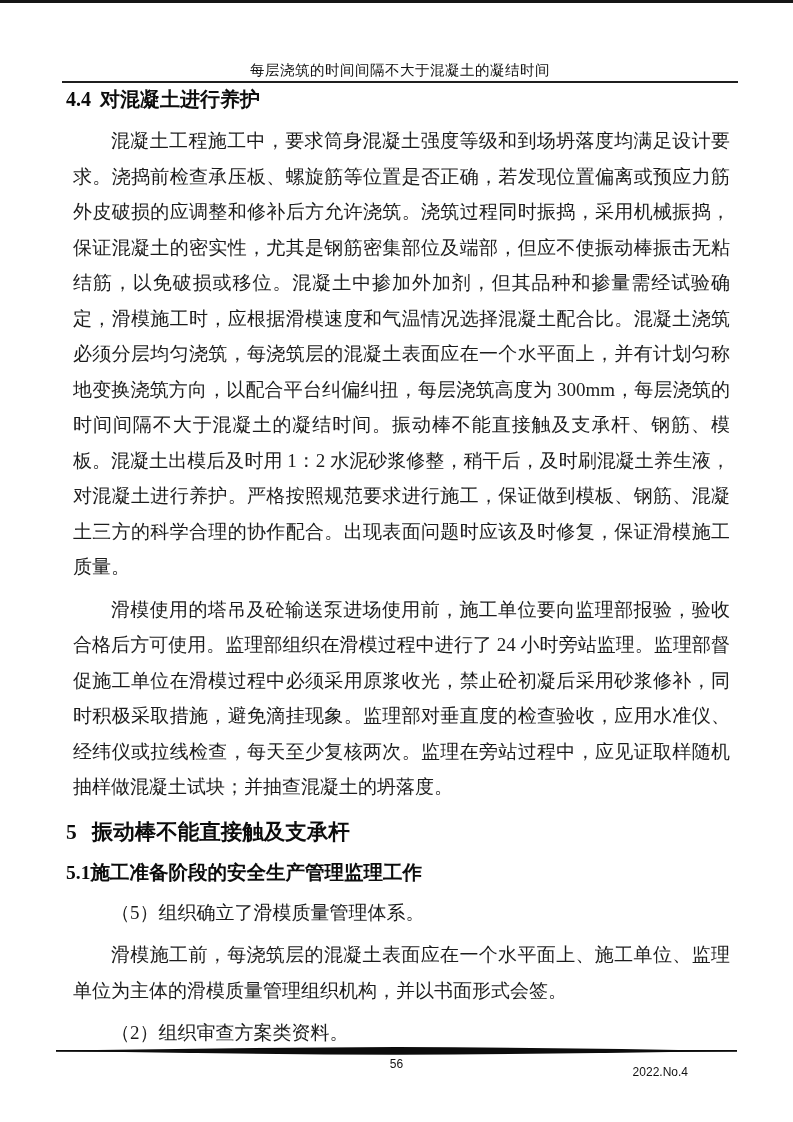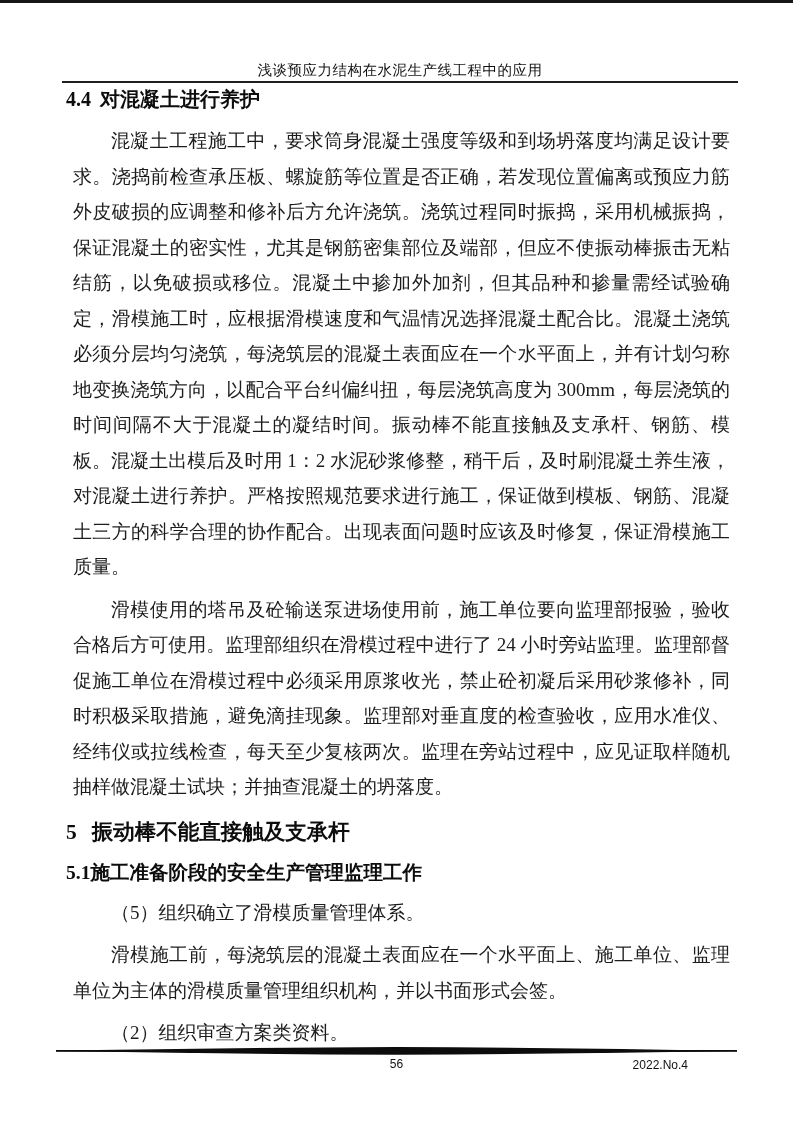--- a/index.html
+++ b/index.html
@@ -56,31 +56,31 @@
   }
   .footer-row{
     position:relative;width:781px;height:18px;margin-top:1px;
     font-family:"Liberation Sans","DejaVu Sans",sans-serif;
     font-size:12px;color:#111;
   }
   .page-number{
     position:absolute;left:0;top:0;width:793px;text-align:center;
   }
   .issue-label{
-    position:absolute;right:93px;top:1px;margin-left:44px;
+    position:absolute;right:93px;top:8px;margin-left:44px;
   }
 </style>
 </head>
 <body>
 
 <div class="page">
 
   <div class="top-edge"></div>
 
-  <div class="running-title">浅谈预应力结构在水泥生产线工程中的应用</div>
+  <div class="running-title">每层浇筑的时间间隔不大于混凝土的凝结时间</div>
 
   <div class="header-rule"></div>
 
   <div class="content">
 
     <h2 class="h-44"><span class="num">4.4</span><span>对混凝土进行养护</span></h2>
 
     <p class="body-p">混凝土工程施工中，要求筒身混凝土强度等级和到场坍落度均满足设计要求。浇捣前检查承压板、螺旋筋等位置是否正确，若发现位置偏离或预应力筋外皮破损的应调整和修补后方允许浇筑。浇筑过程同时振捣，采用机械振捣，保证混凝土的密实性，尤其是钢筋密集部位及端部，但应不使振动棒振击无粘结筋，以免破损或移位。混凝土中掺加外加剂，但其品种和掺量需经试验确定，滑模施工时，应根据滑模速度和气温情况选择混凝土配合比。混凝土浇筑必须分层均匀浇筑，每浇筑层的混凝土表面应在一个水平面上，并有计划匀称地变换浇筑方向，以配合平台纠偏纠扭，每层浇筑高度为 300mm，每层浇筑的时间间隔不大于混凝土的凝结时间。振动棒不能直接触及支承杆、钢筋、模板。混凝土出模后及时用 1：2 水泥砂浆修整，稍干后，及时刷混凝土养生液，对混凝土进行养护。严格按照规范要求进行施工，保证做到模板、钢筋、混凝土三方的科学合理的协作配合。出现表面问题时应该及时修复，保证滑模施工质量。</p>
 
     <p class="body-p">滑模使用的塔吊及砼输送泵进场使用前，施工单位要向监理部报验，验收合格后方可使用。监理部组织在滑模过程中进行了 24 小时旁站监理。监理部督促施工单位在滑模过程中必须采用原浆收光，禁止砼初凝后采用砂浆修补，同时积极采取措施，避免滴挂现象。监理部对垂直度的检查验收，应用水准仪、经纬仪或拉线检查，每天至少复核两次。监理在旁站过程中，应见证取样随机抽样做混凝土试块；并抽查混凝土的坍落度。</p>

